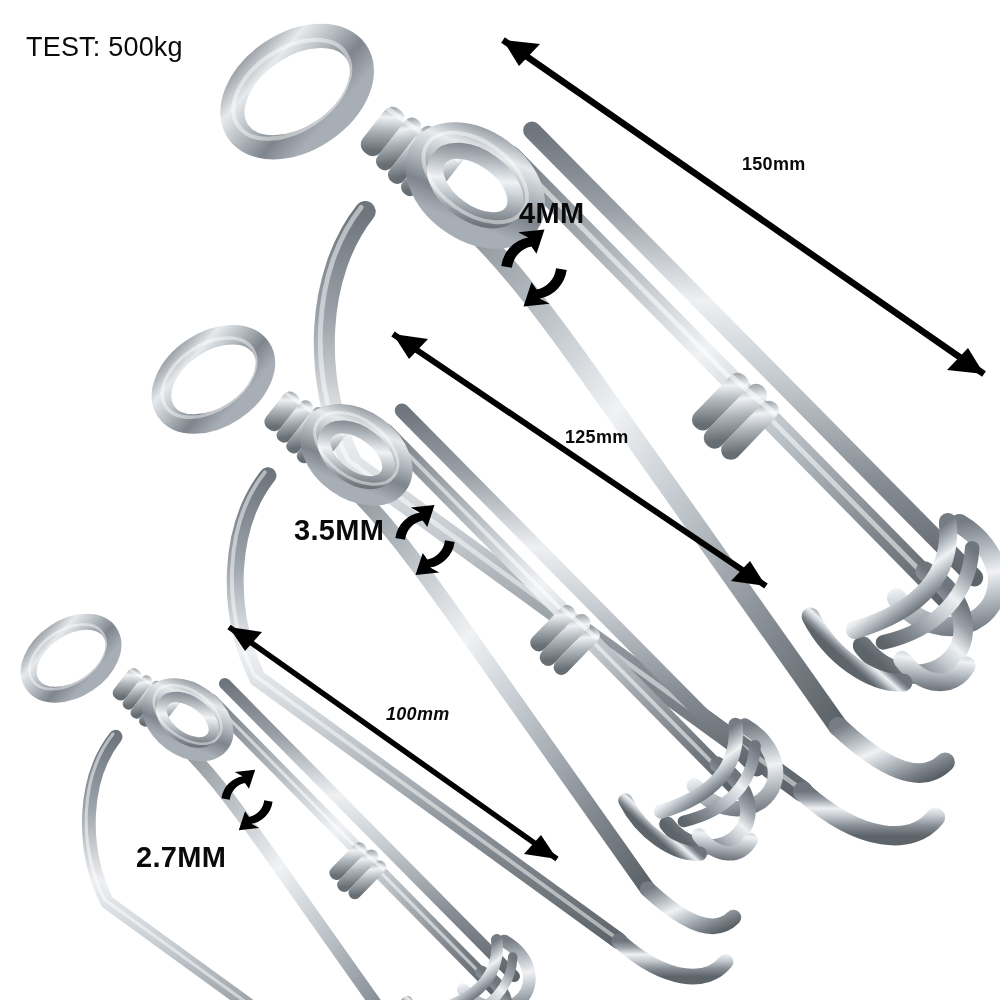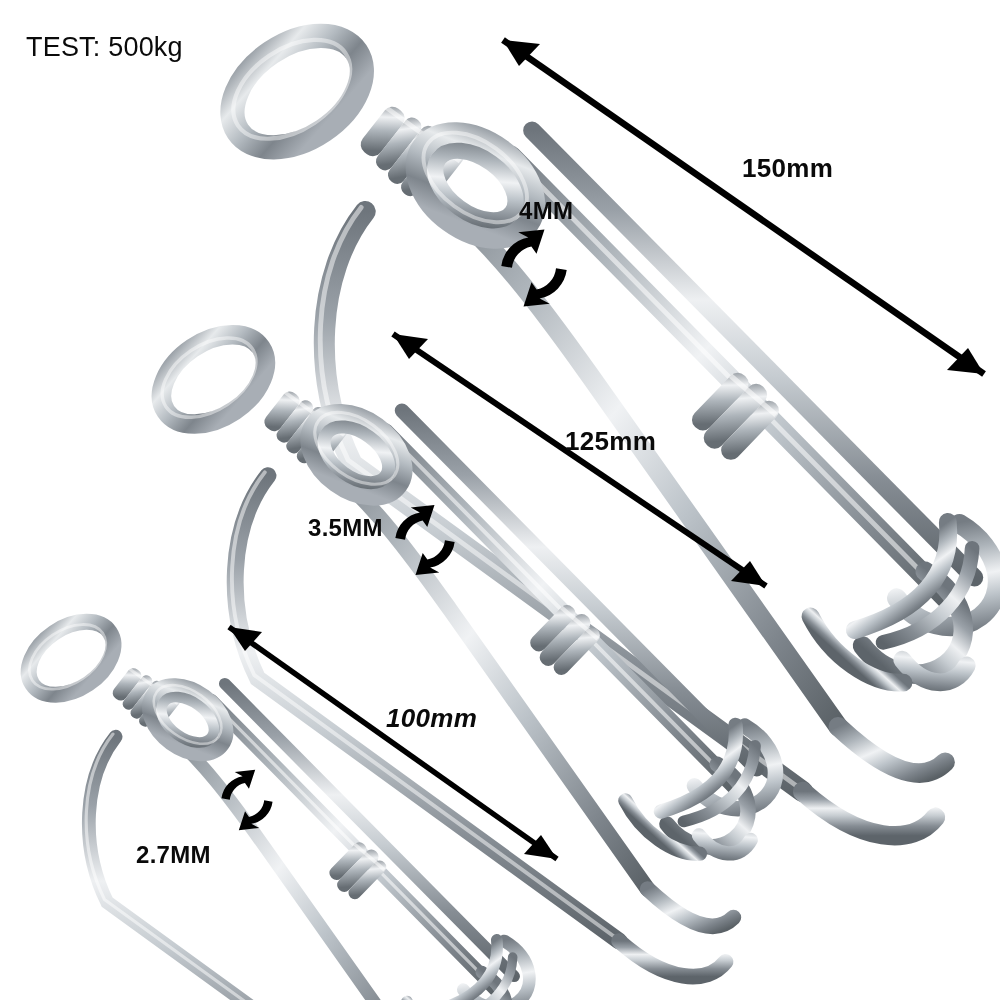--- a/index.html
+++ b/index.html
@@ -31,41 +31,41 @@
     line-height: 1;
     user-select: none;
   }
 
   .test-label {
     font-size: 27px;
     letter-spacing: 0.2px;
   }
 
   .dim-label {
-    font-size: 26px;
+    font-size: 18px;
     font-weight: bold;
     letter-spacing: 0.3px;
   }
 
   .gauge-label {
-    font-size: 24px;
+    font-size: 29px;
     font-weight: bold;
     letter-spacing: 0.3px;
   }
 
   .test-1 { left: 26px;  top: 34px;  }
   .test-2 { left: 26px;  top: 273px; }
   .test-3 { left: 26px;  top: 538px; }
 
   .dim-1   { left: 742px; top: 155px; }
   .dim-2   { left: 565px; top: 428px; }
   .dim-3   { left: 386px; top: 705px; font-style: italic; }
 
   .gauge-1 { left: 519px; top: 199px; }
-  .gauge-2 { left: 308px; top: 516px; text-align: center; }
+  .gauge-2 { left: 294px; top: 516px; text-align: center; }
   .gauge-3 { left: 136px; top: 843px; }
 
   svg.art {
     position: absolute;
     left: 0;
     top: 0;
     width: 1000px;
     height: 1000px;
     overflow: visible;
   }

